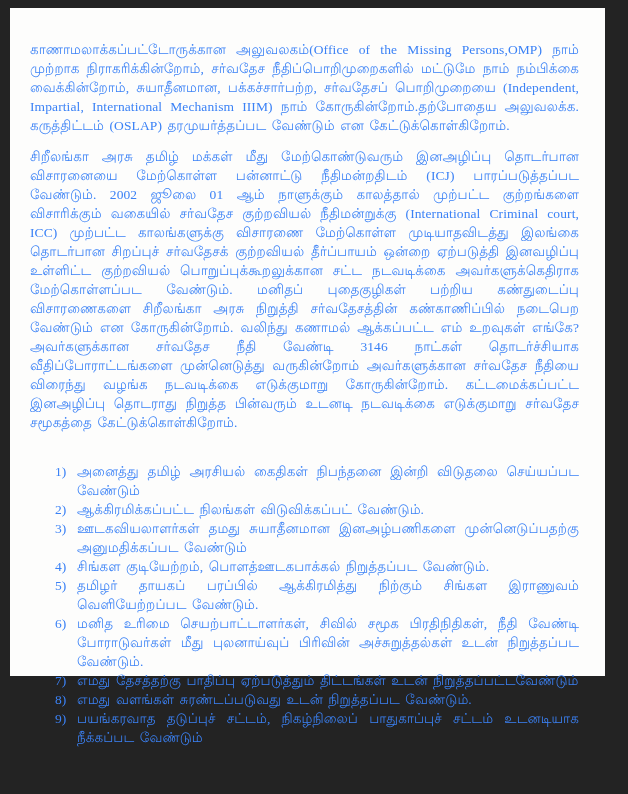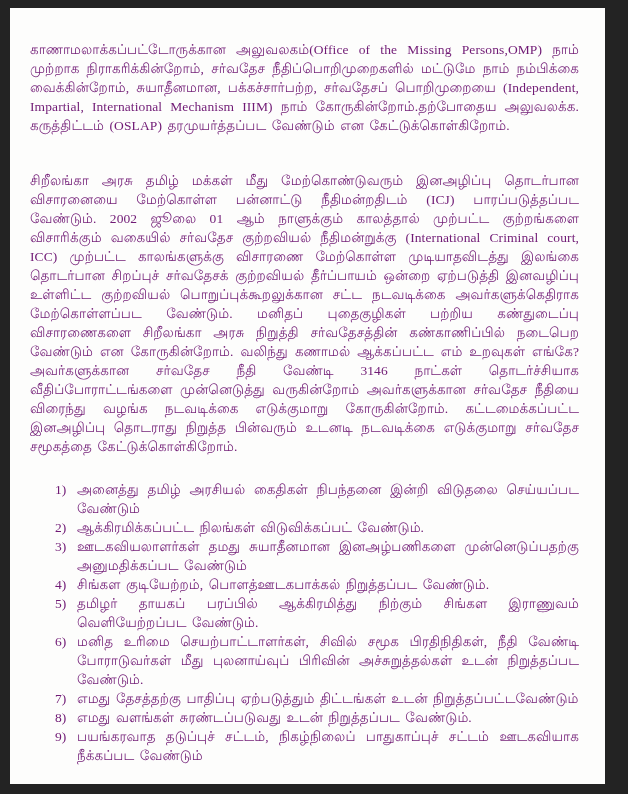--- a/index.html
+++ b/index.html
@@ -15,40 +15,40 @@
     position: relative;
     width: 628px;
     height: 794px;
     background: #232323;
   }
   .paper {
     position: absolute;
     left: 10px;
     top: 8px;
     width: 595px;
-    height: 776px;
+    height: 668px;
     background: #fdfdfc;
     box-sizing: border-box;
     padding: 32px 26px 0 20px;
-    color: #701a75;
+    color: #3b82f6;
   }
   .para {
     font-size: 13.5px;
     line-height: 19px;
     text-align: justify;
     text-justify: inter-word;
     margin: 0;
     letter-spacing: 0.1px;
     word-spacing: 2px;
   }
-  .para + .para { margin-top: 36px; }
+  .para + .para { margin-top: 12px; }
   ol.demands {
     list-style: none;
     counter-reset: demand;
-    margin: 24px 0 0 0;
+    margin: 30px 0 0 0;
     padding: 0 0 0 47px;
   }
   ol.demands li {
     position: relative;
     font-size: 13.5px;
     line-height: 19px;
     text-align: justify;
     text-justify: inter-word;
     letter-spacing: 0.1px;
     word-spacing: 2px;
@@ -73,17 +73,17 @@
 
     <ol class="demands">
       <li>அனைத்து தமிழ் அரசியல் கைதிகள் நிபந்தனை இன்றி விடுதலை செய்யப்பட வேண்டும்</li>
       <li>ஆக்கிரமிக்கப்பட்ட நிலங்கள் விடுவிக்கப்பட் வேண்டும்.</li>
       <li>ஊடகவியலாளர்கள் தமது சுயாதீனமான இனஅழ்பணிகளை  முன்னெடுப்பதற்கு அனுமதிக்கப்பட வேண்டும்</li>
       <li>சிங்கள குடியேற்றம், பொளத்ஊடகபாக்கல் நிறுத்தப்பட வேண்டும்.</li>
       <li>தமிழர் தாயகப் பரப்பில் ஆக்கிரமித்து நிற்கும் சிங்கள இராணுவம் வெளியேற்றப்பட வேண்டும்.</li>
       <li>மனித உரிமை செயற்பாட்டாளர்கள், சிவில் சமூக பிரதிநிதிகள், நீதி வேண்டி போராடுவர்கள் மீது புலனாய்வுப் பிரிவின் அச்சுறுத்தல்கள் உடன் நிறுத்தப்பட வேண்டும்.</li>
       <li>எமது தேசத்தற்கு பாதிப்பு ஏற்படுத்தும் திட்டங்கள் உடன் நிறுத்தப்பட்டவேண்டும்</li>
       <li>எமது வளங்கள் சுரண்டப்படுவது உடன் நிறுத்தப்பட வேண்டும்.</li>
-      <li>பயங்கரவாத தடுப்புச் சட்டம், நிகழ்நிலைப் பாதுகாப்புச் சட்டம் ஊடகவியாக நீக்கப்பட வேண்டும்</li>
+      <li>பயங்கரவாத தடுப்புச் சட்டம், நிகழ்நிலைப் பாதுகாப்புச் சட்டம் உடனடியாக நீக்கப்பட வேண்டும்</li>
     </ol>
 
   </div>
 </div>
 
 </body></html>

